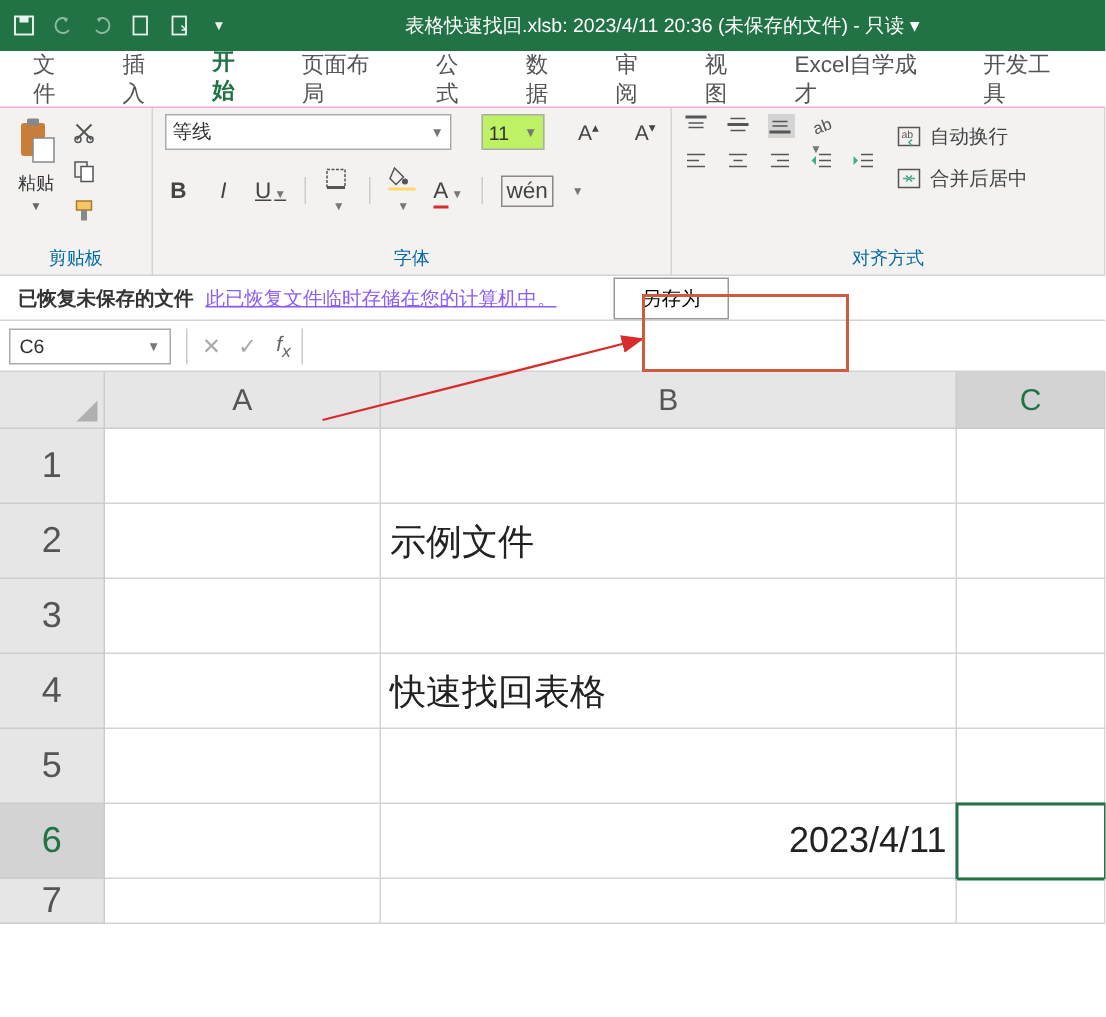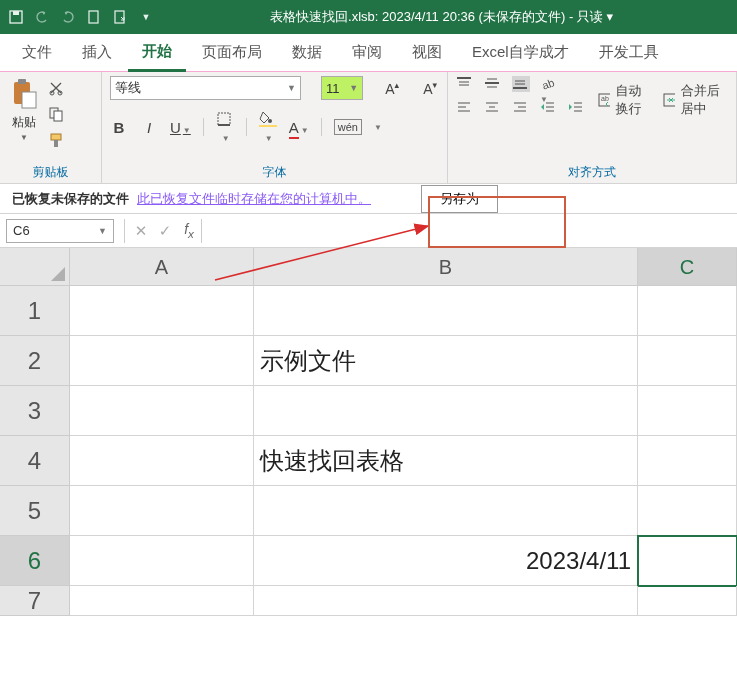--- a/index.html
+++ b/index.html
@@ -21,29 +21,29 @@
 .small-btn{width:20px;height:20px;display:flex;align-items:center;justify-content:center}
 .font-group .row1{display:flex;gap:20px;align-items:center;margin-bottom:10px}
 .font-select{width:200px;height:24px;border:1px solid #ababab;background:#fff;font-size:13px;padding:0 4px;display:flex;align-items:center;justify-content:space-between}
 .size-select{width:44px;height:24px;border:1px solid #ababab;background:#bef264;font-size:13px;padding:0 4px;display:flex;align-items:center;justify-content:space-between}
 .aa-btn{font-size:14px;color:#444;padding:0 2px}
 .font-group .row2{display:flex;gap:12px;align-items:center}
 .fbtn{font-size:15px;color:#444;min-width:18px;text-align:center;position:relative}
 .fbtn .dd{font-size:8px;margin-left:2px;color:#777}
 .under-a{border-bottom:2px solid #d92b2b;padding-bottom:1px}
 .under-y{border-bottom:2px solid #ffd966;padding-bottom:1px}
-.wen{border:1px solid #888;padding:1px 3px;font-size:11px}
+.wen{border:1px solid #888;padding:1px 3px;font-size:15px}
 .align-group .arow{display:flex;gap:10px;margin-bottom:8px}
 .abtn{width:18px;height:16px}
-.align-opts{display:flex;flex-direction:row;gap:10px;font-size:13px;color:#444;padding:6px 0 0 6px}
+.align-opts{display:flex;flex-direction:column;gap:10px;font-size:13px;color:#444;padding:6px 0 0 6px}
 .aopt{display:flex;align-items:center;gap:6px}
 .recover-bar{height:30px;background:#fff;border-bottom:1px solid #d4d4d4;display:flex;align-items:center;padding:0 12px;gap:8px;font-size:13px}
 .recover-bold{font-weight:700}
 .recover-link{text-decoration:underline;color:#8b5cf6}
-.saveas-btn{border:1px solid #999;background:#fff;padding:4px 18px;font-size:13px;margin-left:42px;position:relative}
+.saveas-btn{border:1px solid #999;background:#fff;padding:4px 18px;font-size:13px;margin-left:30px;position:relative}
 .saveas-highlight{position:absolute;border:2px solid #cc5b3f;width:138px;height:52px;left:428px;top:196px;pointer-events:none;z-index:5}
 .arrow-svg{position:absolute;left:210px;top:218px;z-index:4;pointer-events:none}
 .formula-bar{height:34px;display:flex;align-items:center;border-bottom:1px solid #d4d4d4}
 .namebox{width:108px;height:24px;border:1px solid #ababab;margin:0 6px;padding:0 6px;display:flex;align-items:center;justify-content:space-between;font-size:13px}
 .fb-sep{width:1px;height:24px;background:#ccc;margin:0 4px}
 .fb-btn{width:24px;color:#aaa;text-align:center;font-size:15px}
 .fx{font-style:italic;color:#666;font-size:14px}
 .grid{position:relative}
 .col-headers{display:flex;height:38px}
 .corner{width:70px;background:#e6e6e6;border-right:1px solid #ccc;border-bottom:1px solid #ccc;position:relative}
@@ -96,20 +96,21 @@
     <span class="tb-icon" style="font-size:9px;color:#fff">▼</span>
   </div>
   <div class="tb-title">表格快速找回.xlsb: 2023/4/11 20:36 (未保存的文件)  -  只读 ▾</div>
 </div>
 
 <div class="ribbon-tabs">
   <div class="rtab">文件</div>
   <div class="rtab">插入</div>
   <div class="rtab active">开始</div>
   <div class="rtab">页面布局</div>
+  <div class="rtab">公式</div>
   <div class="rtab">数据</div>
   <div class="rtab">审阅</div>
   <div class="rtab">视图</div>
   <div class="rtab">Excel自学成才</div>
   <div class="rtab">开发工具</div>
 </div>
 
 <div class="ribbon">
 
   <div class="group" style="width:102px">

